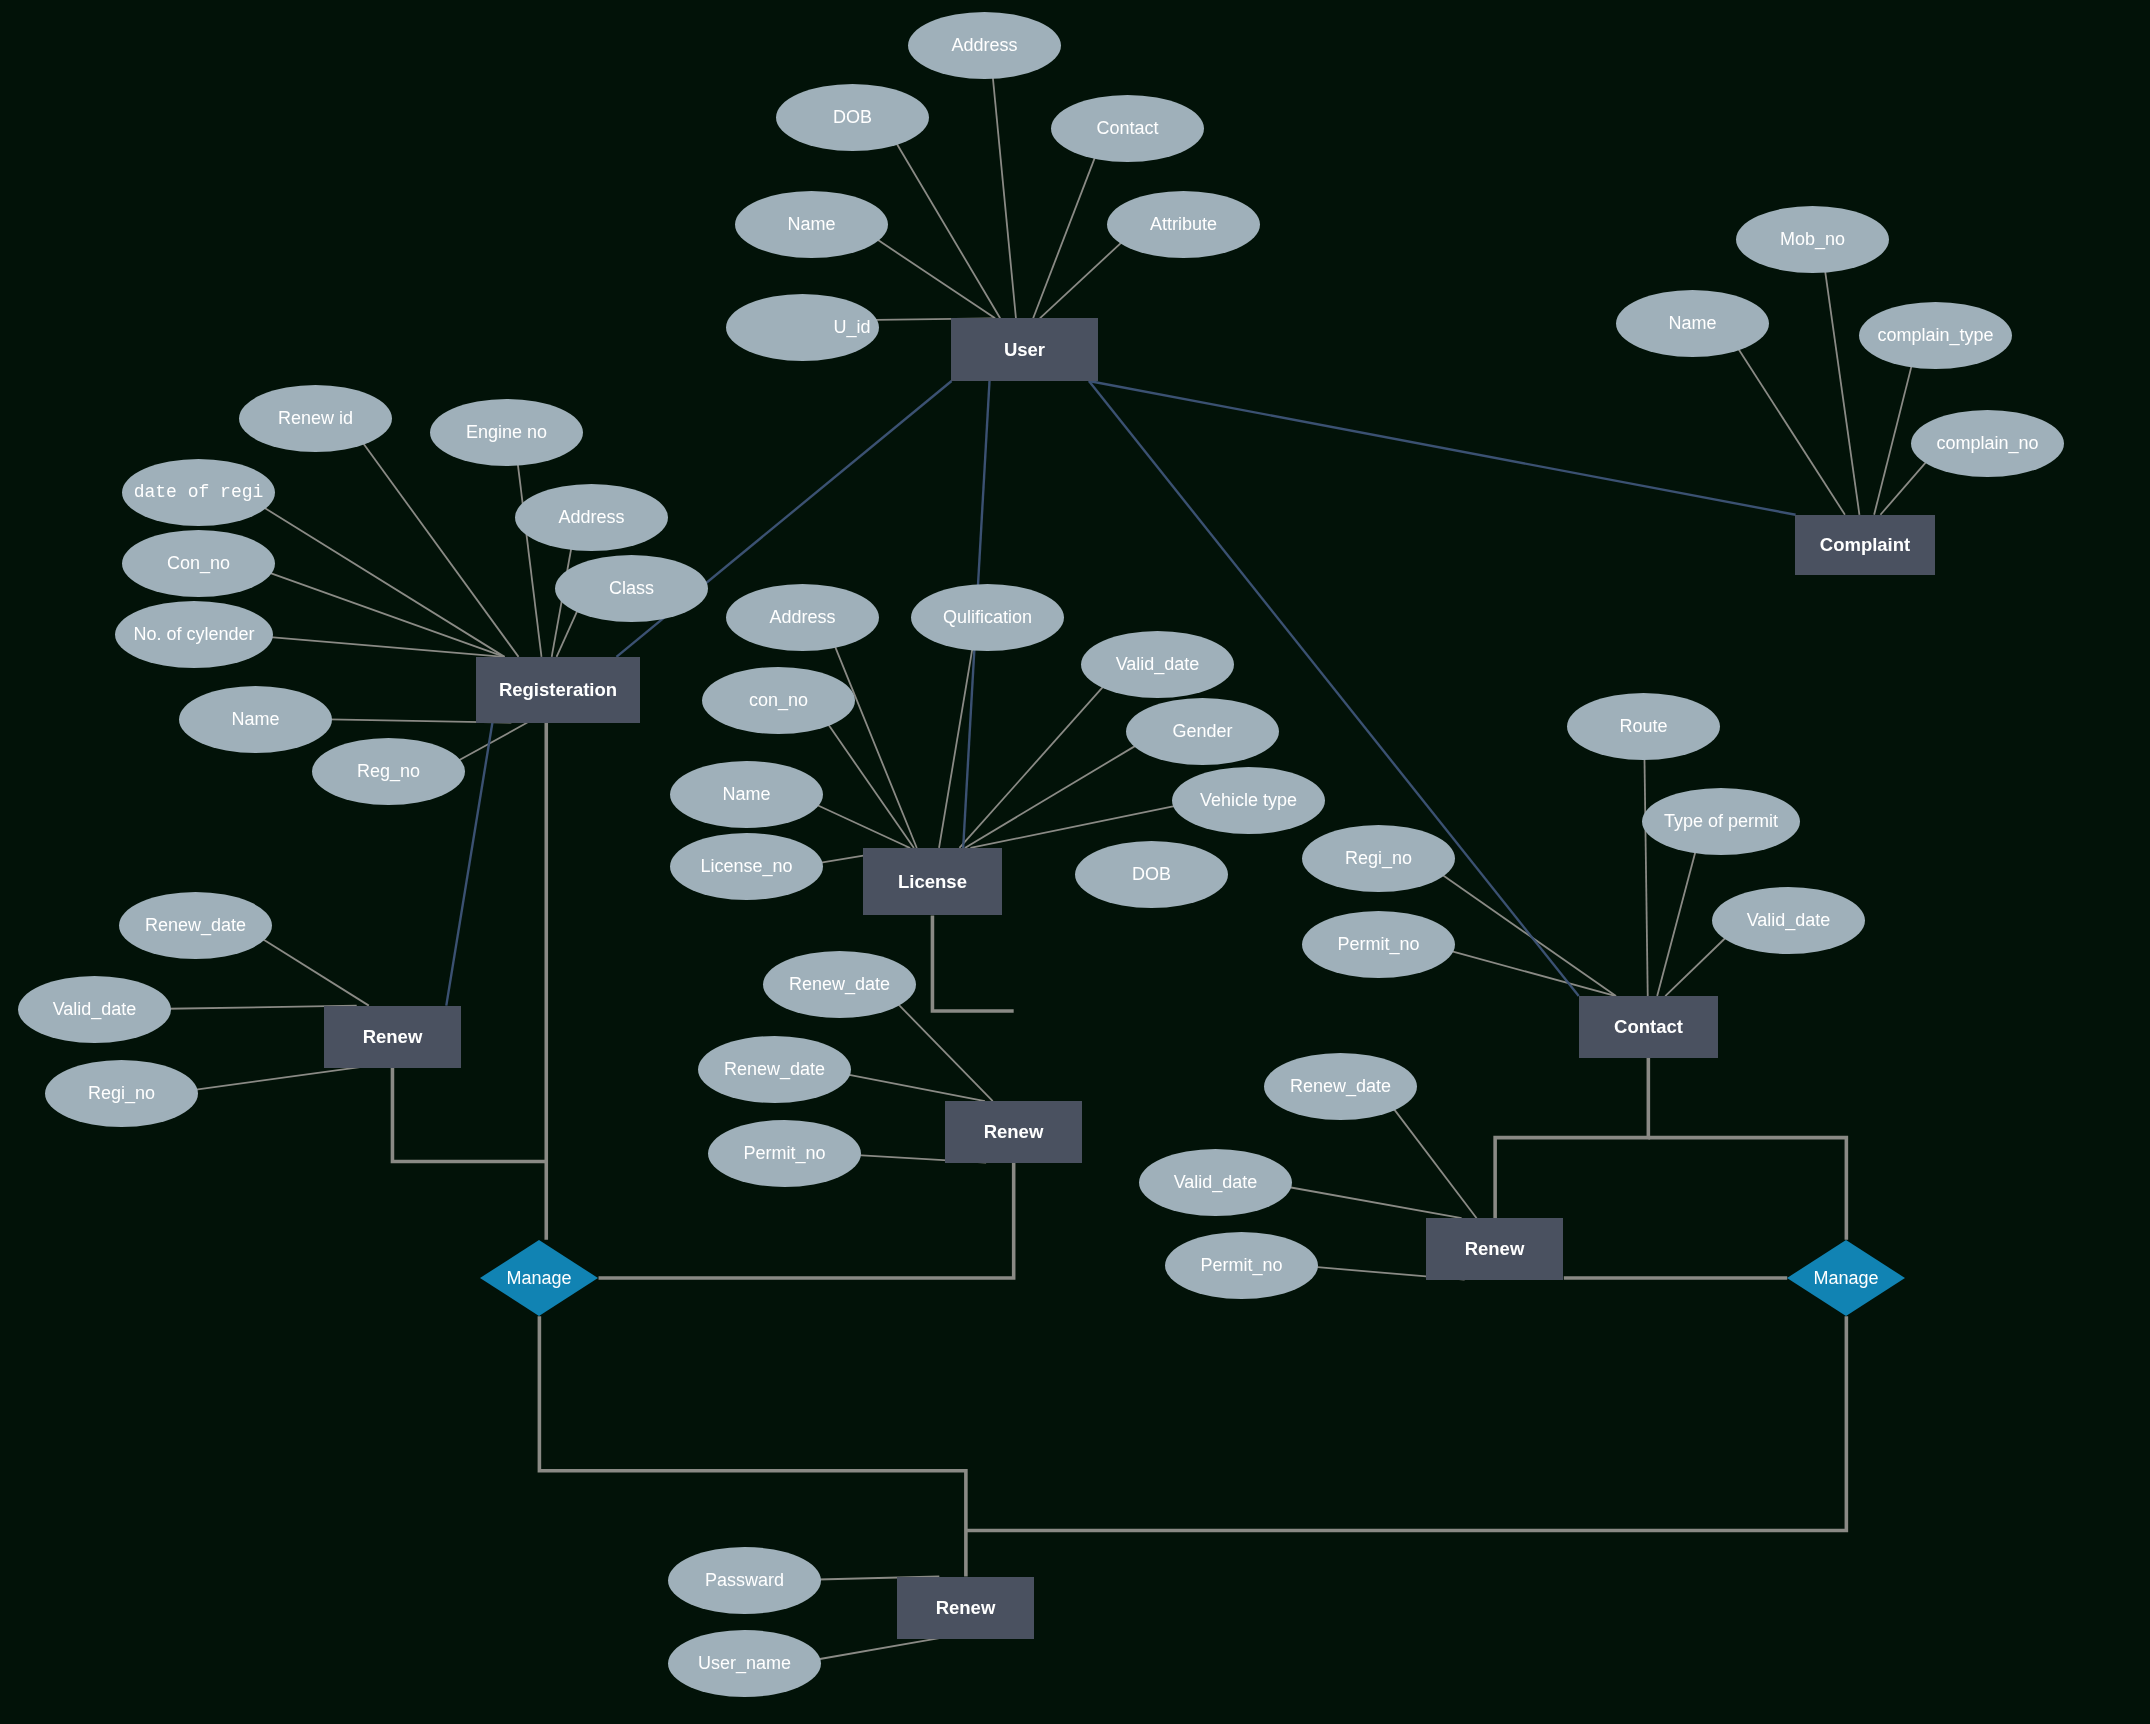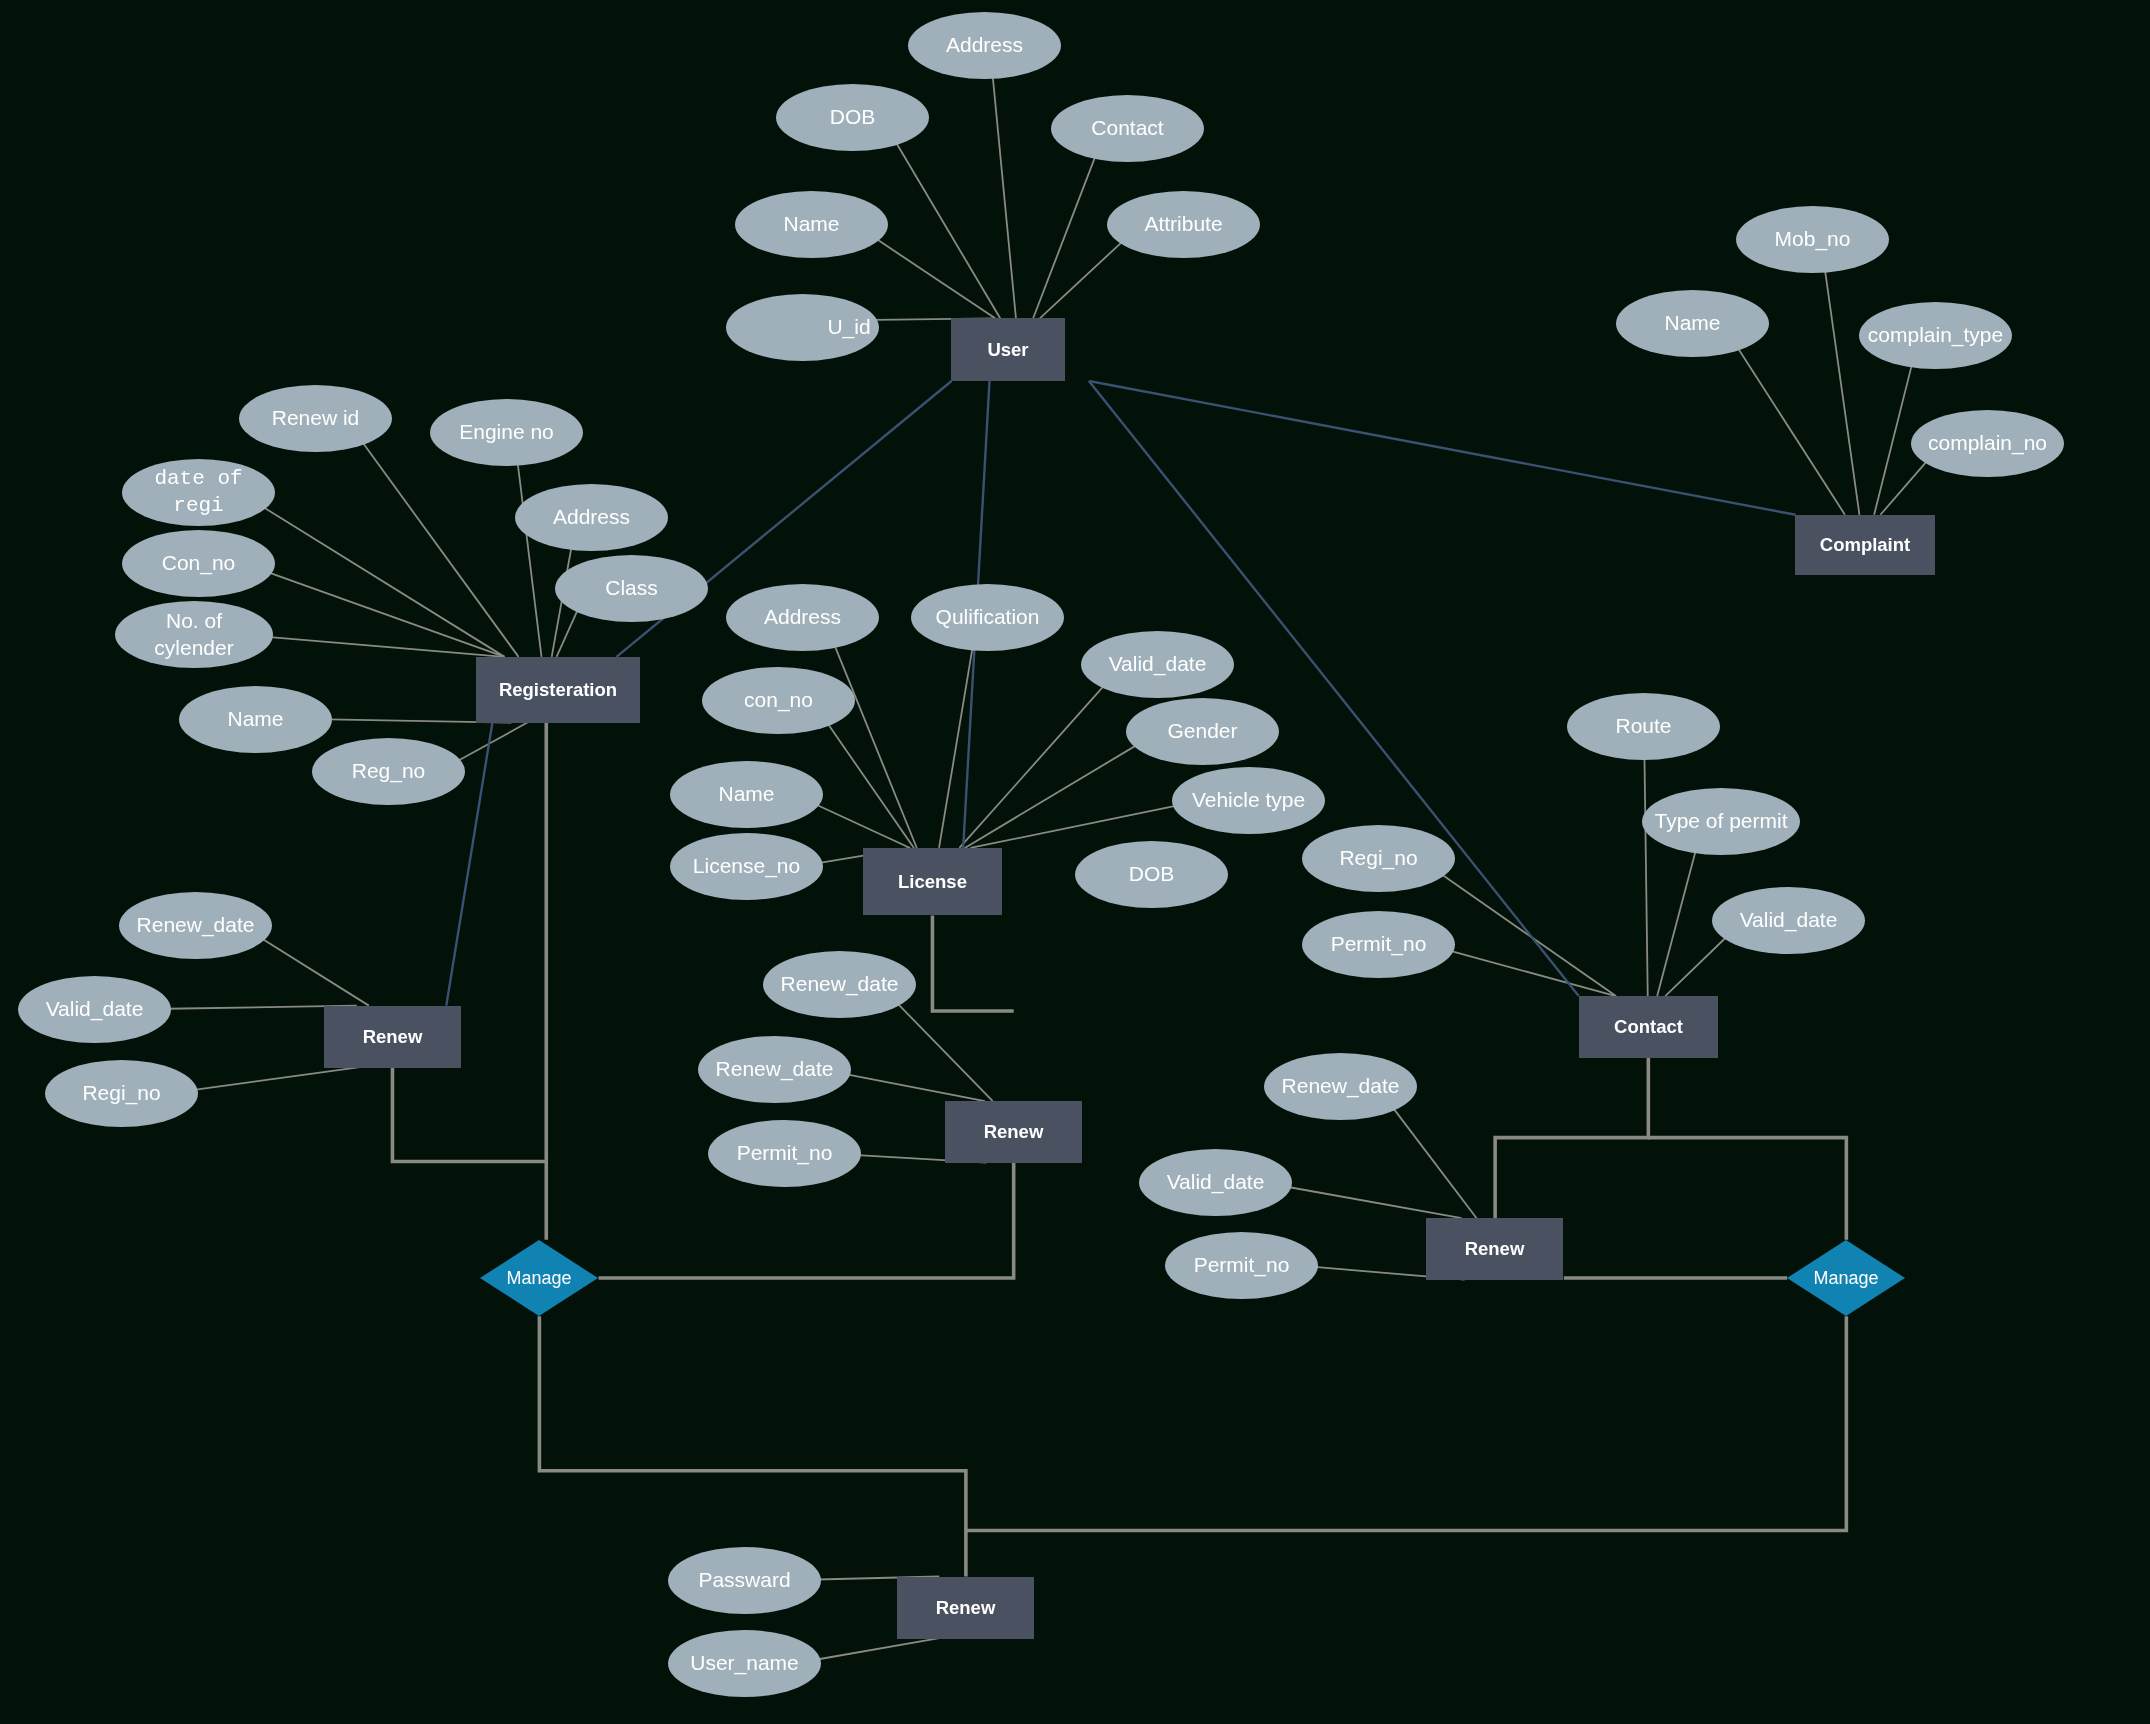--- a/index.html
+++ b/index.html
@@ -28,21 +28,21 @@
     box-sizing: border-box;
     display: flex;
     align-items: center;
     justify-content: center;
     color: #ffffff;
     text-align: center;
   }
   .attr {
     background: #9fb0ba;
     border-radius: 50%;
-    font-size: 21px;
+    font-size: 18px;
     line-height: 1.25;
     overflow: hidden;
     padding: 0 8.4px;
   }
   .entity {
     background: #4a5160;
     font-size: 18.5px;
     font-weight: bold;
   }
   .rel {
@@ -249,21 +249,21 @@
     </div>
     <div class="node attr" style="left: 1165px; top: 1232px; width: 153px; height: 67px;">
       <span>Permit_no</span>
     </div>
     <div class="node attr" style="left: 668px; top: 1547px; width: 153px; height: 67px;">
       <span>Passward</span>
     </div>
     <div class="node attr" style="left: 668px; top: 1630px; width: 153px; height: 67px;">
       <span>User_name</span>
     </div>
-    <div class="node entity" style="left: 951px; top: 318px; width: 114px; height: 63px;">
+    <div class="node entity" style="left: 951px; top: 318px; width: 147px; height: 63px;">
       <span>User</span>
     </div>
     <div class="node entity" style="left: 1795px; top: 515px; width: 140px; height: 60px;">
       <span>Complaint</span>
     </div>
     <div class="node entity" style="left: 476px; top: 657px; width: 164px; height: 66px;">
       <span>Registeration</span>
     </div>
     <div class="node entity" style="left: 863px; top: 848px; width: 139px; height: 67px;">
       <span>License</span>

